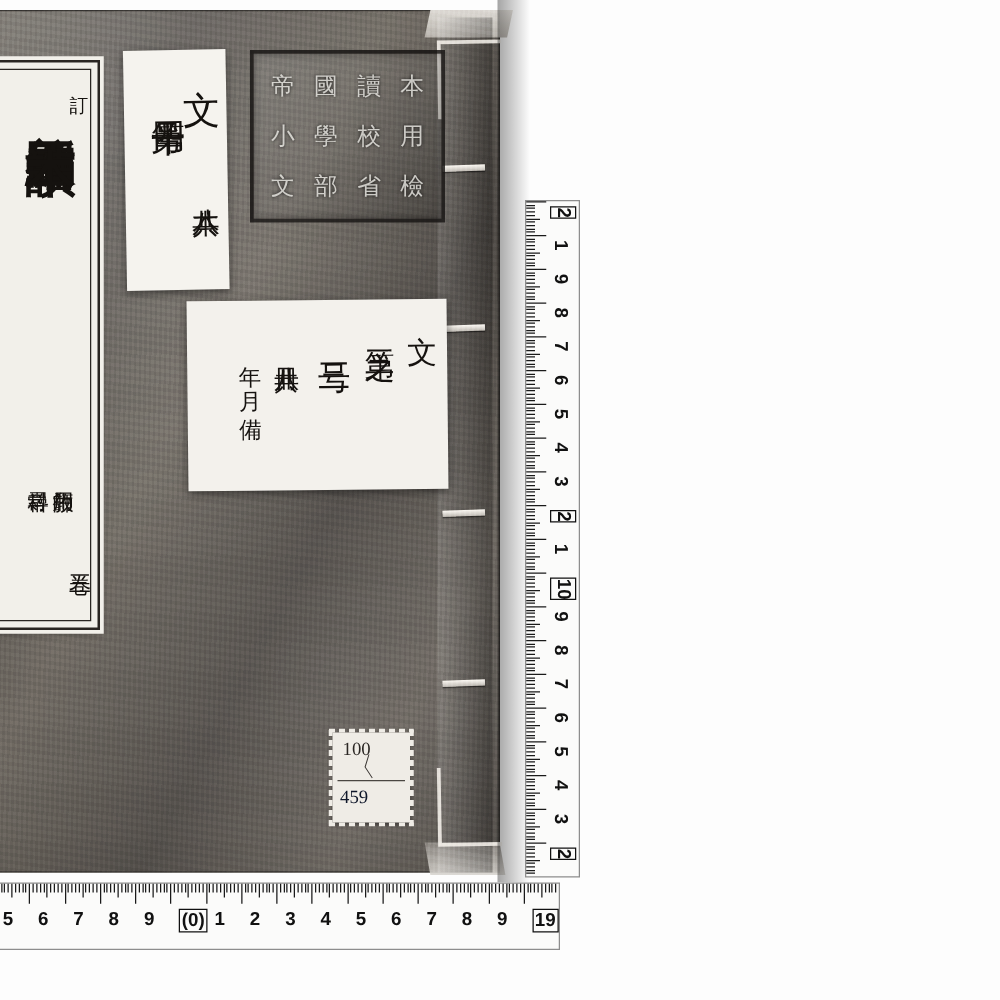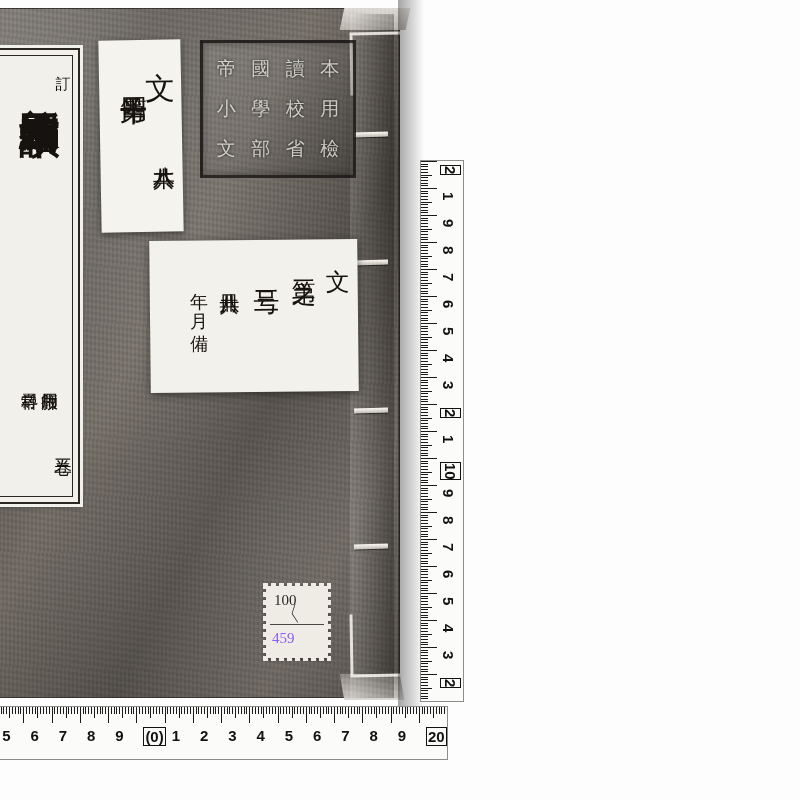--- a/index.html
+++ b/index.html
@@ -115,21 +115,21 @@
   .stamp:before{
     content:"";position:absolute;inset:-3px;
     background:
       repeating-linear-gradient(90deg, #efece6 0 5px, transparent 5px 8px) top/100% 3px no-repeat,
       repeating-linear-gradient(90deg, #efece6 0 5px, transparent 5px 8px) bottom/100% 3px no-repeat,
       repeating-linear-gradient(0deg, #efece6 0 5px, transparent 5px 8px) left/3px 100% no-repeat,
       repeating-linear-gradient(0deg, #efece6 0 5px, transparent 5px 8px) right/3px 100% no-repeat;
   }
   .stamp .line{position:absolute;left:4px;right:4px;height:1px;background:#4a4642;top:38px;}
   .stamp .s1{position:absolute;left:8px;top:6px;font-family:"Liberation Serif",serif;font-size:15px;color:#2b2724;}
-  .stamp .s2{position:absolute;left:6px;top:44px;font-family:"Liberation Serif",serif;font-size:15px;color:#8b5cf6;}
+  .stamp .s2{position:absolute;left:6px;top:44px;font-family:"Liberation Serif",serif;font-size:15px;color:#0f172a;}
   .stamp .scribble{position:absolute;left:12px;top:14px;font-size:22px;color:#3a3633;transform:rotate(-8deg);}
 
   
   .ruler{
     position:absolute;background:#fbfbfa;border:1px solid #8d8d8d;
     font-family:"Liberation Sans",sans-serif;color:#111;
   }
   .ruler-v{left:420px;top:160px;width:42px;height:540px;}
   .ruler-h{left:-6px;top:706px;width:452px;height:52px;}
   .tick{position:absolute;background:#1a1a1a;}
@@ -600,16 +600,16 @@
       <div class="tick" style="top: 0px; left: 423.75px; height: 16px; width: 1px;"></div>
       <div class="tick" style="top: 0px; left: 426.575px; height: 7px; width: 1px;"></div>
       <div class="tick" style="top: 0px; left: 429.4px; height: 7px; width: 1px;"></div>
       <div class="tick" style="top: 0px; left: 432.225px; height: 7px; width: 1px;"></div>
       <div class="tick" style="top: 0px; left: 435.05px; height: 7px; width: 1px;"></div>
       <div class="tick" style="top: 0px; left: 437.875px; height: 11px; width: 1px;"></div>
       <div class="tick" style="top: 0px; left: 440.7px; height: 7px; width: 1px;"></div>
       <div class="tick" style="top: 0px; left: 443.525px; height: 7px; width: 1px;"></div>
       <div class="tick" style="top: 0px; left: 446.35px; height: 7px; width: 1px;"></div>
       <div class="tick" style="top: 0px; left: 449.175px; height: 7px; width: 1px;"></div>
-      <div class="rnum boxed" style="top: 20px; left: 430.875px;">20</div>
+      <div class="rnum boxed" style="top: 20px; left: 430.875px;">19</div>
     </div>
 
 </div>
 
 </body></html>

